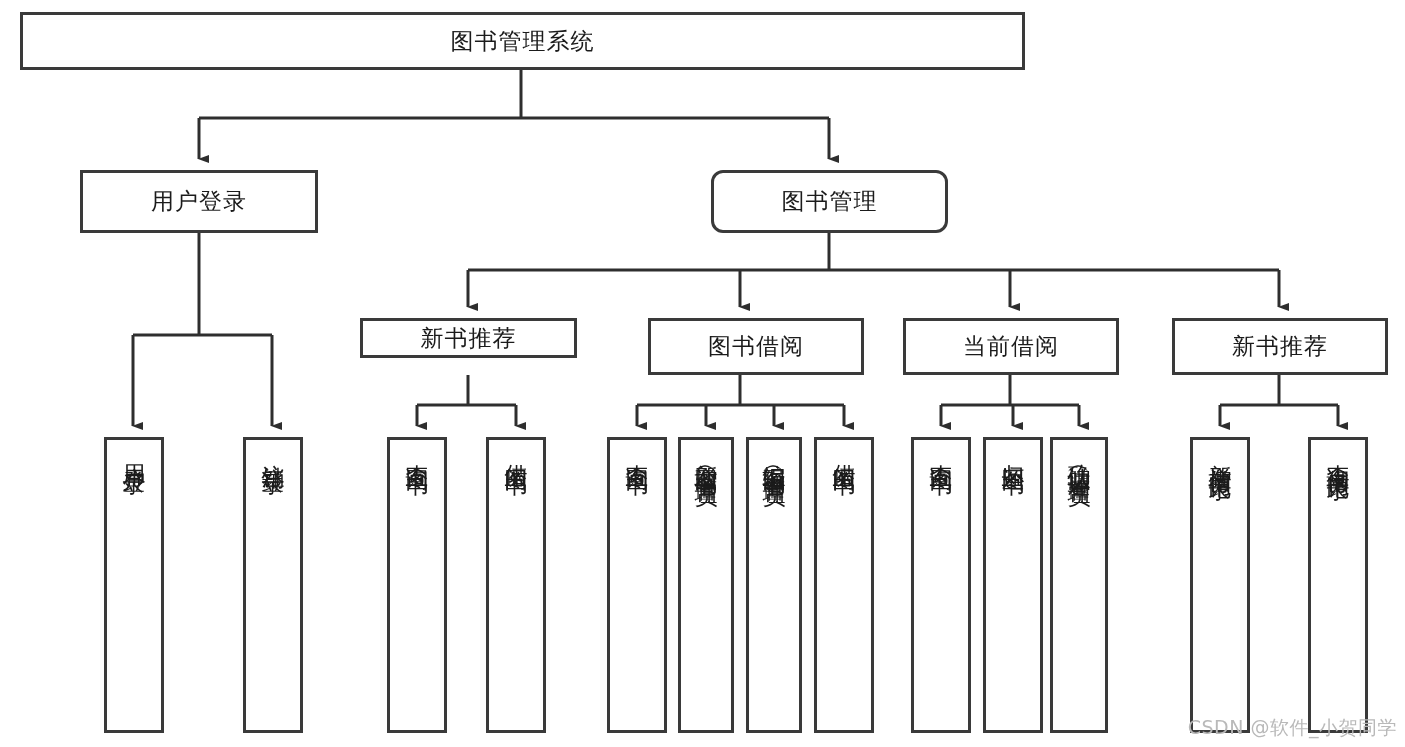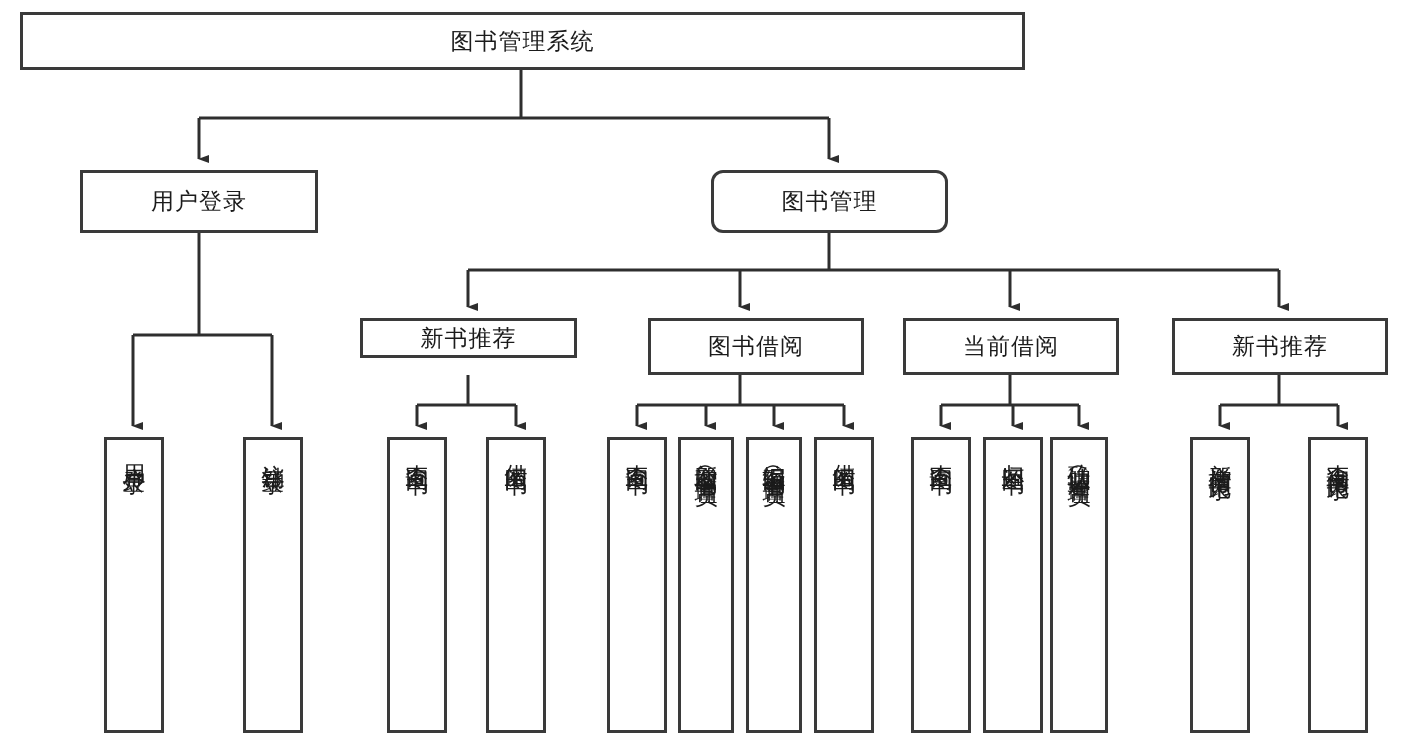--- a/index.html
+++ b/index.html
@@ -174,13 +174,14 @@
         <span class="label">确认归还（管理员）</span>
       </div>
       <div class="node vert" style="left: 1190px; top: 437px; width: 60px; height: 296px;">
         <span class="label">新增借阅记录</span>
       </div>
       <div class="node vert" style="left: 1308px; top: 437px; width: 60px; height: 296px;">
         <span class="label">查询借阅记录</span>
       </div>
     </div>
 
+  <div class="watermark">CSDN @软件_小贺同学</div>
 </div>
 
 </body></html>

